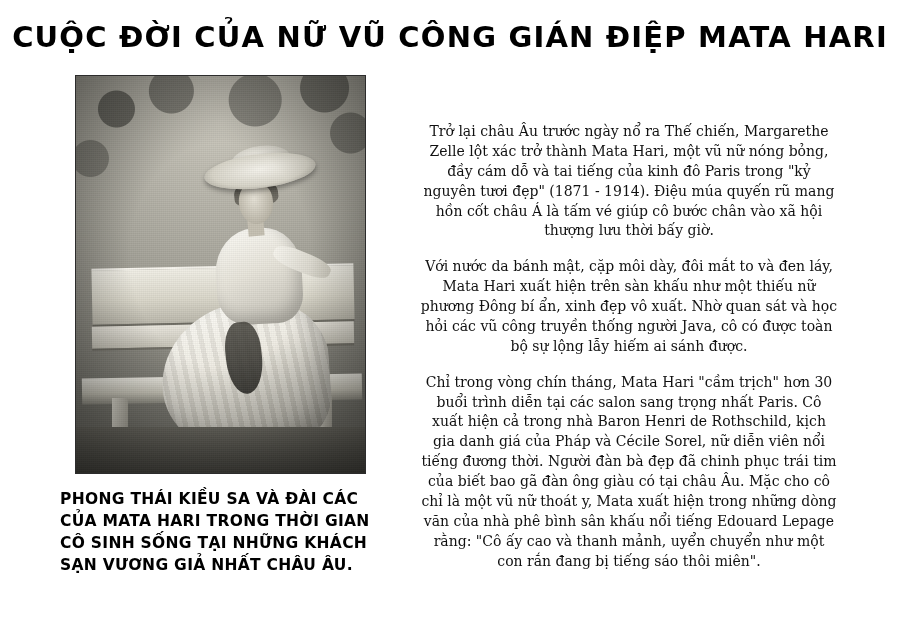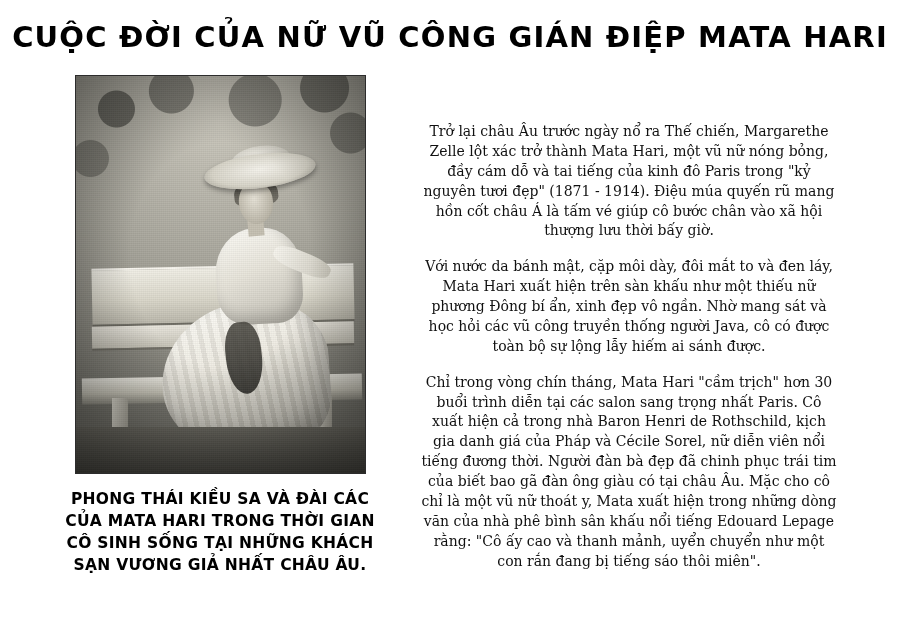--- a/index.html
+++ b/index.html
@@ -225,21 +225,21 @@
   }
   .ground {
     position: absolute;
     left: 0; bottom: 0; width: 100%; height: 46px;
     background: linear-gradient(180deg, #6a6860 0%, #3f3e39 100%);
   }
 
   
   .caption {
     margin-top: 14px;
-    text-align: center;
+    text-align: left;
     font-family: "DejaVu Sans", sans-serif;
     font-weight: bold;
     font-size: 15.5px;
     line-height: 1.42;
     color: #000000;
     letter-spacing: .3px;
   }
 
   
   .right-col {
@@ -290,17 +290,17 @@
       <div class="ground"></div>
       <div class="photo-grain"></div>
       <div class="photo-vignette"></div>
     </div>
 
     <div class="caption">PHONG THÁI KIỀU SA VÀ ĐÀI CÁC CỦA MATA HARI TRONG THỜI GIAN CÔ SINH SỐNG TẠI NHỮNG KHÁCH SẠN VƯƠNG GIẢ NHẤT CHÂU ÂU.</div>
   </div>
 
   <div class="right-col">
     <p class="para">Trở lại châu Âu trước ngày nổ ra Thế chiến, Margarethe Zelle lột xác trở thành Mata Hari, một vũ nữ nóng bỏng, đầy cám dỗ và tai tiếng của kinh đô Paris trong "kỷ nguyên tươi đẹp" (1871 - 1914). Điệu múa quyến rũ mang hồn cốt châu Á là tấm vé giúp cô bước chân vào xã hội thượng lưu thời bấy giờ.</p>
-    <p class="para">Với nước da bánh mật, cặp môi dày, đôi mắt to và đen láy, Mata Hari xuất hiện trên sàn khấu như một thiếu nữ phương Đông bí ẩn, xinh đẹp vô ngần. Nhờ mang sát và học hỏi các vũ công truyền thống người Java, cô có được toàn bộ sự lộng lẫy hiếm ai sánh được.</p>
+    <p class="para">Với nước da bánh mật, cặp môi dày, đôi mắt to và đen láy, Mata Hari xuất hiện trên sàn khấu như một thiếu nữ phương Đông bí ẩn, xinh đẹp vô xuất. Nhờ quan sát và học hỏi các vũ công truyền thống người Java, cô có được toàn bộ sự lộng lẫy hiếm ai sánh được.</p>
     <p class="para">Chỉ trong vòng chín tháng, Mata Hari "cầm trịch" hơn 30 buổi trình diễn tại các salon sang trọng nhất Paris. Cô xuất hiện cả trong nhà Baron Henri de Rothschild, kịch gia danh giá của Pháp và Cécile Sorel, nữ diễn viên nổi tiếng đương thời. Người đàn bà đẹp đã chinh phục trái tim của biết bao gã đàn ông giàu có tại châu Âu. Mặc cho cô chỉ là một vũ nữ thoát y, Mata xuất hiện trong những dòng văn của nhà phê bình sân khấu nổi tiếng Edouard Lepage rằng: "Cô ấy cao và thanh mảnh, uyển chuyển như một con rắn đang bị tiếng sáo thôi miên".</p>
   </div>
 
 </div>
 
 </body></html>

